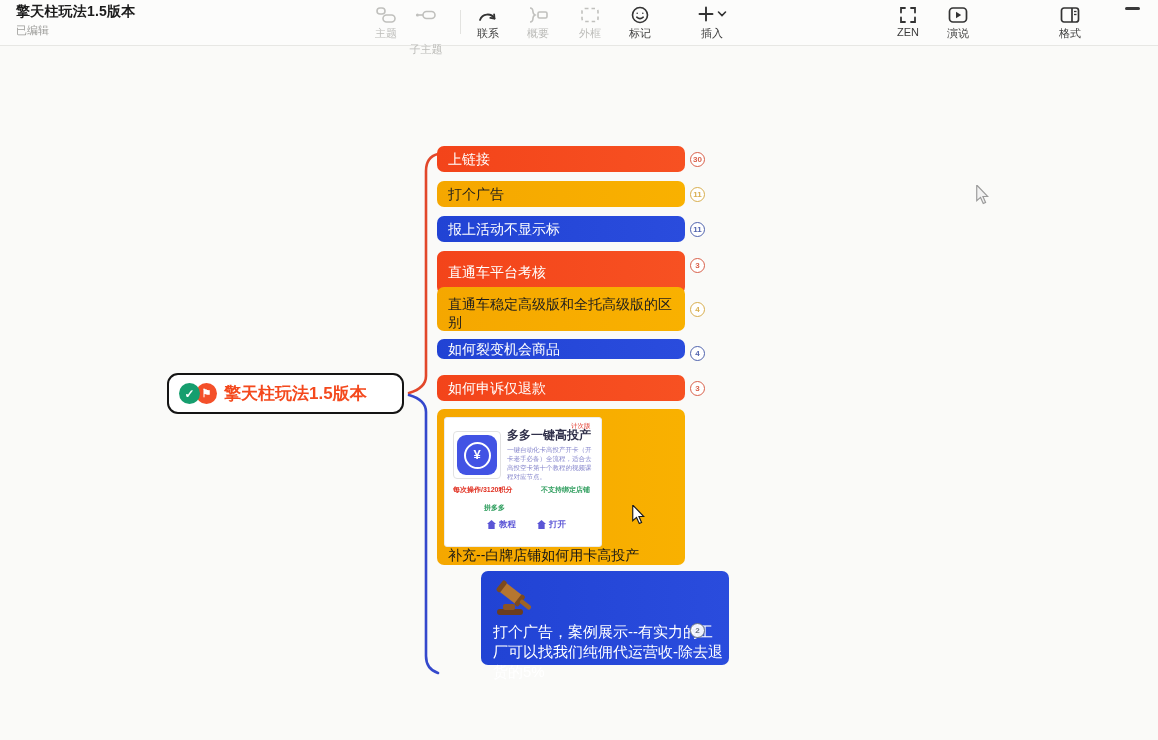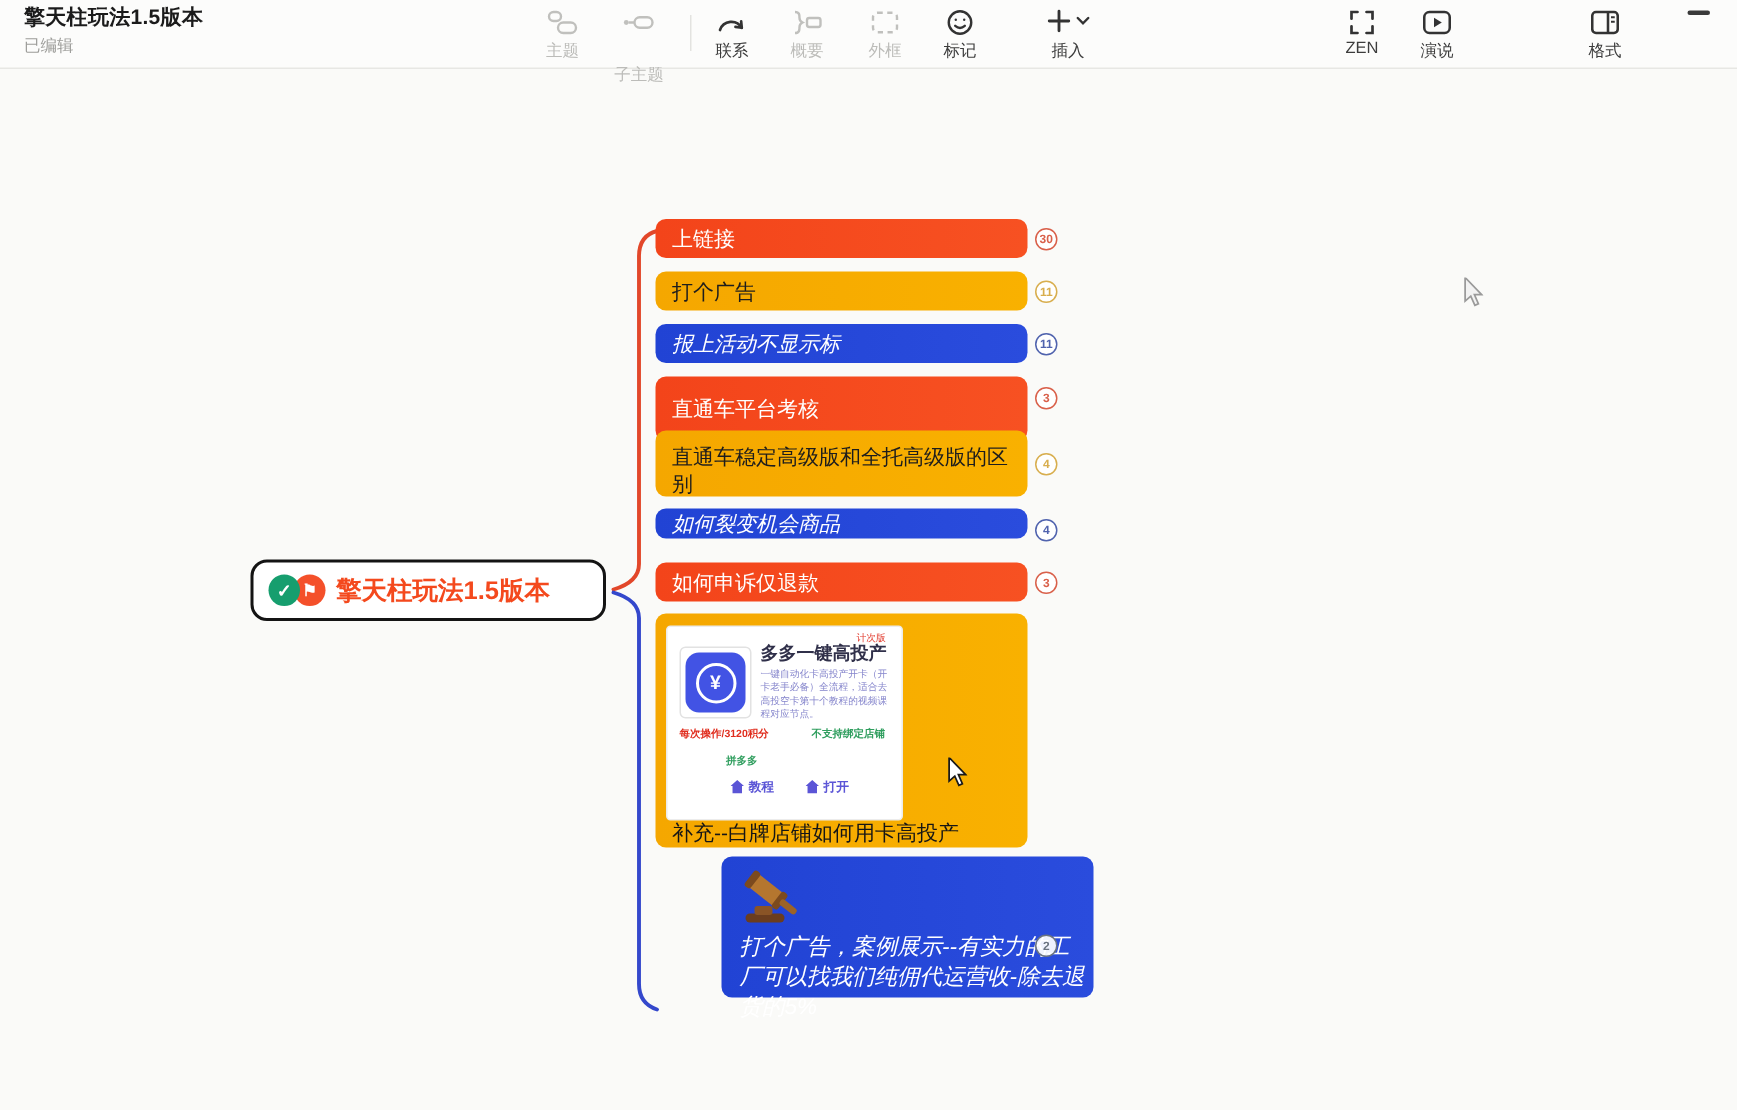--- a/index.html
+++ b/index.html
@@ -25,21 +25,21 @@
     border:2.5px solid #141414; border-radius:11px; display:flex; align-items:center; padding-left:10px; }
   .root-label { font-size:17px; font-weight:bold; color:#f4491d; margin-left:7px; white-space:nowrap; }
   .mini-badge { width:21px; height:21px; border-radius:50%; display:flex; align-items:center; justify-content:center; color:#fff; font-size:12px; font-weight:bold; }
   .check-badge { background:#169e6e; z-index:2; }
   .flag-badge { background:#f4502a; margin-left:-4px; z-index:1; font-size:11px; }
 
   .branch { position:absolute; left:437px; width:248px; border-radius:7px; color:#fff; font-size:14px; font-weight:500;
     display:flex; align-items:center; padding:0 11px; line-height:1.3; }
   .c-red    { background:linear-gradient(90deg,#f3441a,#f75122); }
   .c-yellow { background:linear-gradient(90deg,#f5a700,#f9b100); color:#1d1d1d; }
-  .c-blue   { background:linear-gradient(90deg,#2143d4,#2a4cdd);font-style:italic; }
+  .c-blue   { background:linear-gradient(90deg,#2143d4,#2a4cdd); }
   .branch.block { align-items:flex-start; padding:0; display:block; }
 
   .badge { position:absolute; left:690px; width:15px; height:15px; border-radius:50%; background:rgba(255,255,255,.92);
     display:flex; align-items:center; justify-content:center; font-size:8px; font-weight:bold; }
   .bdg-red    { border:1.5px solid #d9604a; color:#d9604a; }
   .bdg-yellow { border:1.5px solid #d8ae4e; color:#d8ae4e; }
   .bdg-blue   { border:1.5px solid #5063ae; color:#5063ae; }
   .bdg-gray   { border:1.5px solid #6a7380; color:#6a7380; }
 
   
@@ -68,21 +68,21 @@
 <body>
 
 <div id="app">
 
   <div class="toolbar">
     <div class="doc-meta">
       <div class="doc-title">擎天柱玩法1.5版本</div>
       <div class="doc-status">已编辑</div>
     </div>
 
-    <div class="tb-item disabled" style="left:353px;width:44px;">
+    <div class="tb-item disabled" style="left:353px;width:44px;align-items:flex-end;">
       <span class="ic">
         <svg width="22" height="20" viewBox="0 0 22 20" fill="none" stroke="#c0c0bd" stroke-width="1.6">
           <rect x="2" y="3" width="8" height="6" rx="3"></rect>
             <rect x="8" y="10" width="12" height="7" rx="3.5"></rect>
         </svg>
       </span>
       <span class="lb">主题</span>
     </div>
 
     <div class="tb-item disabled" style="left:400px;width:52px;gap:16px;">

